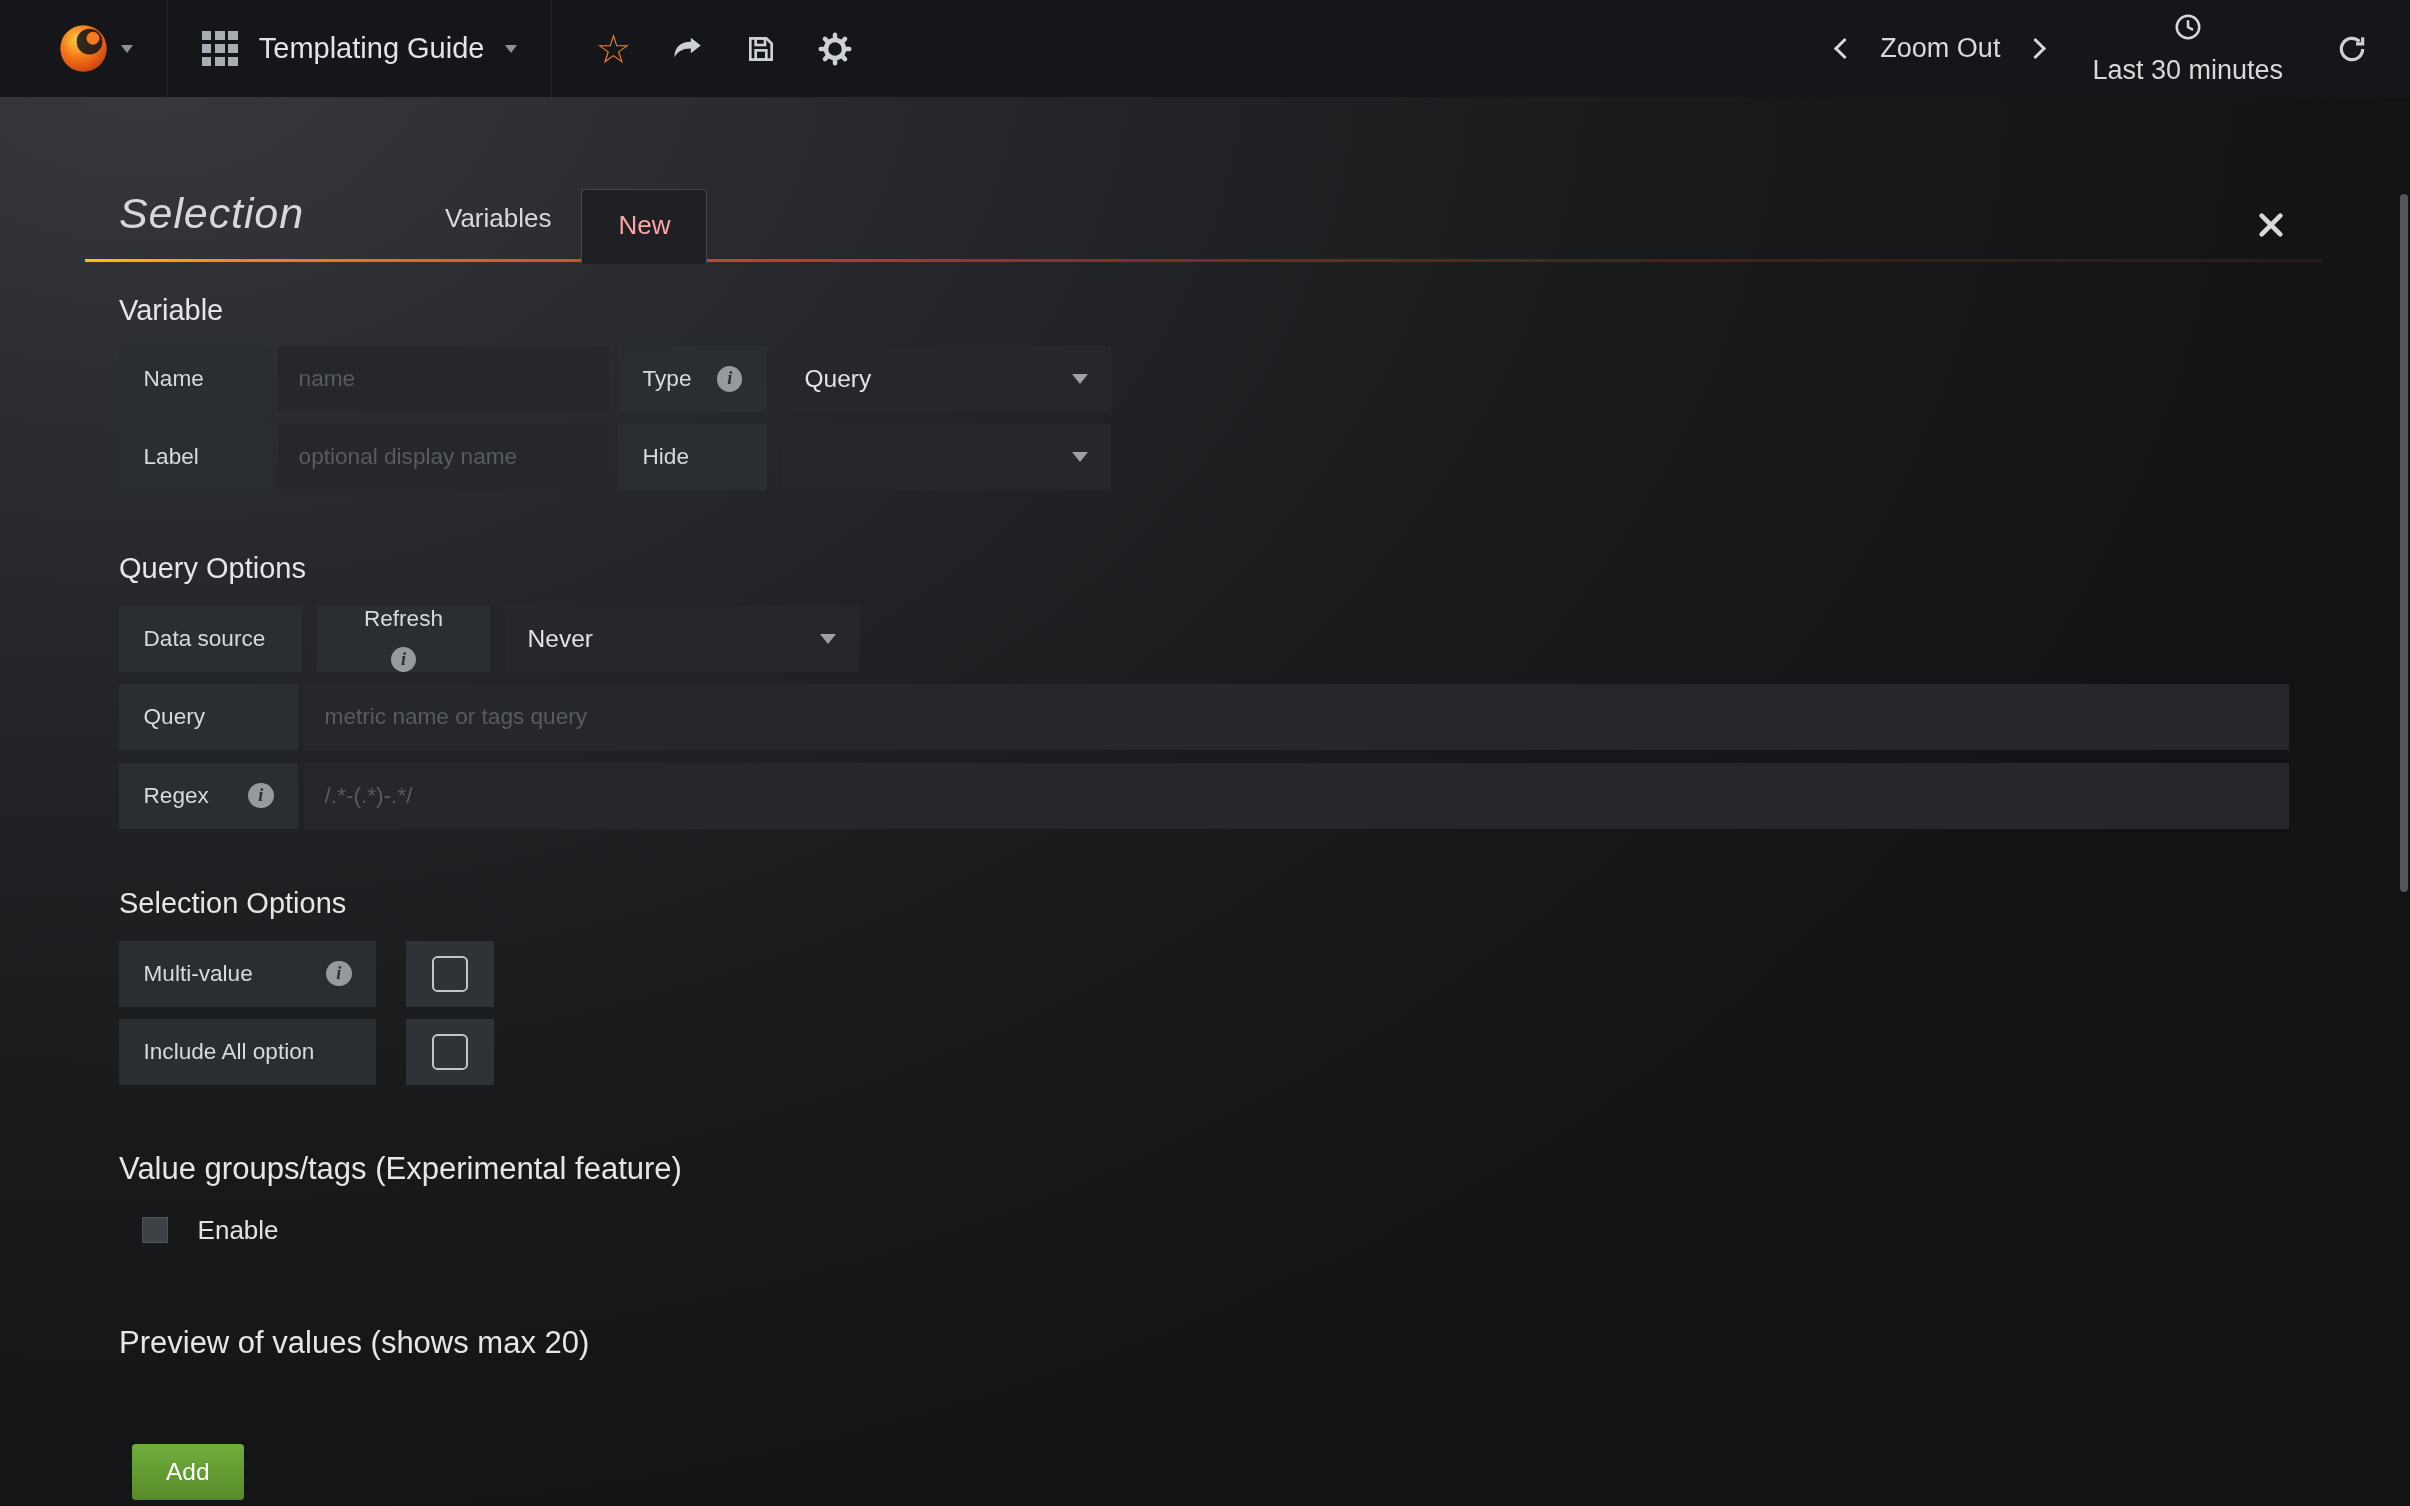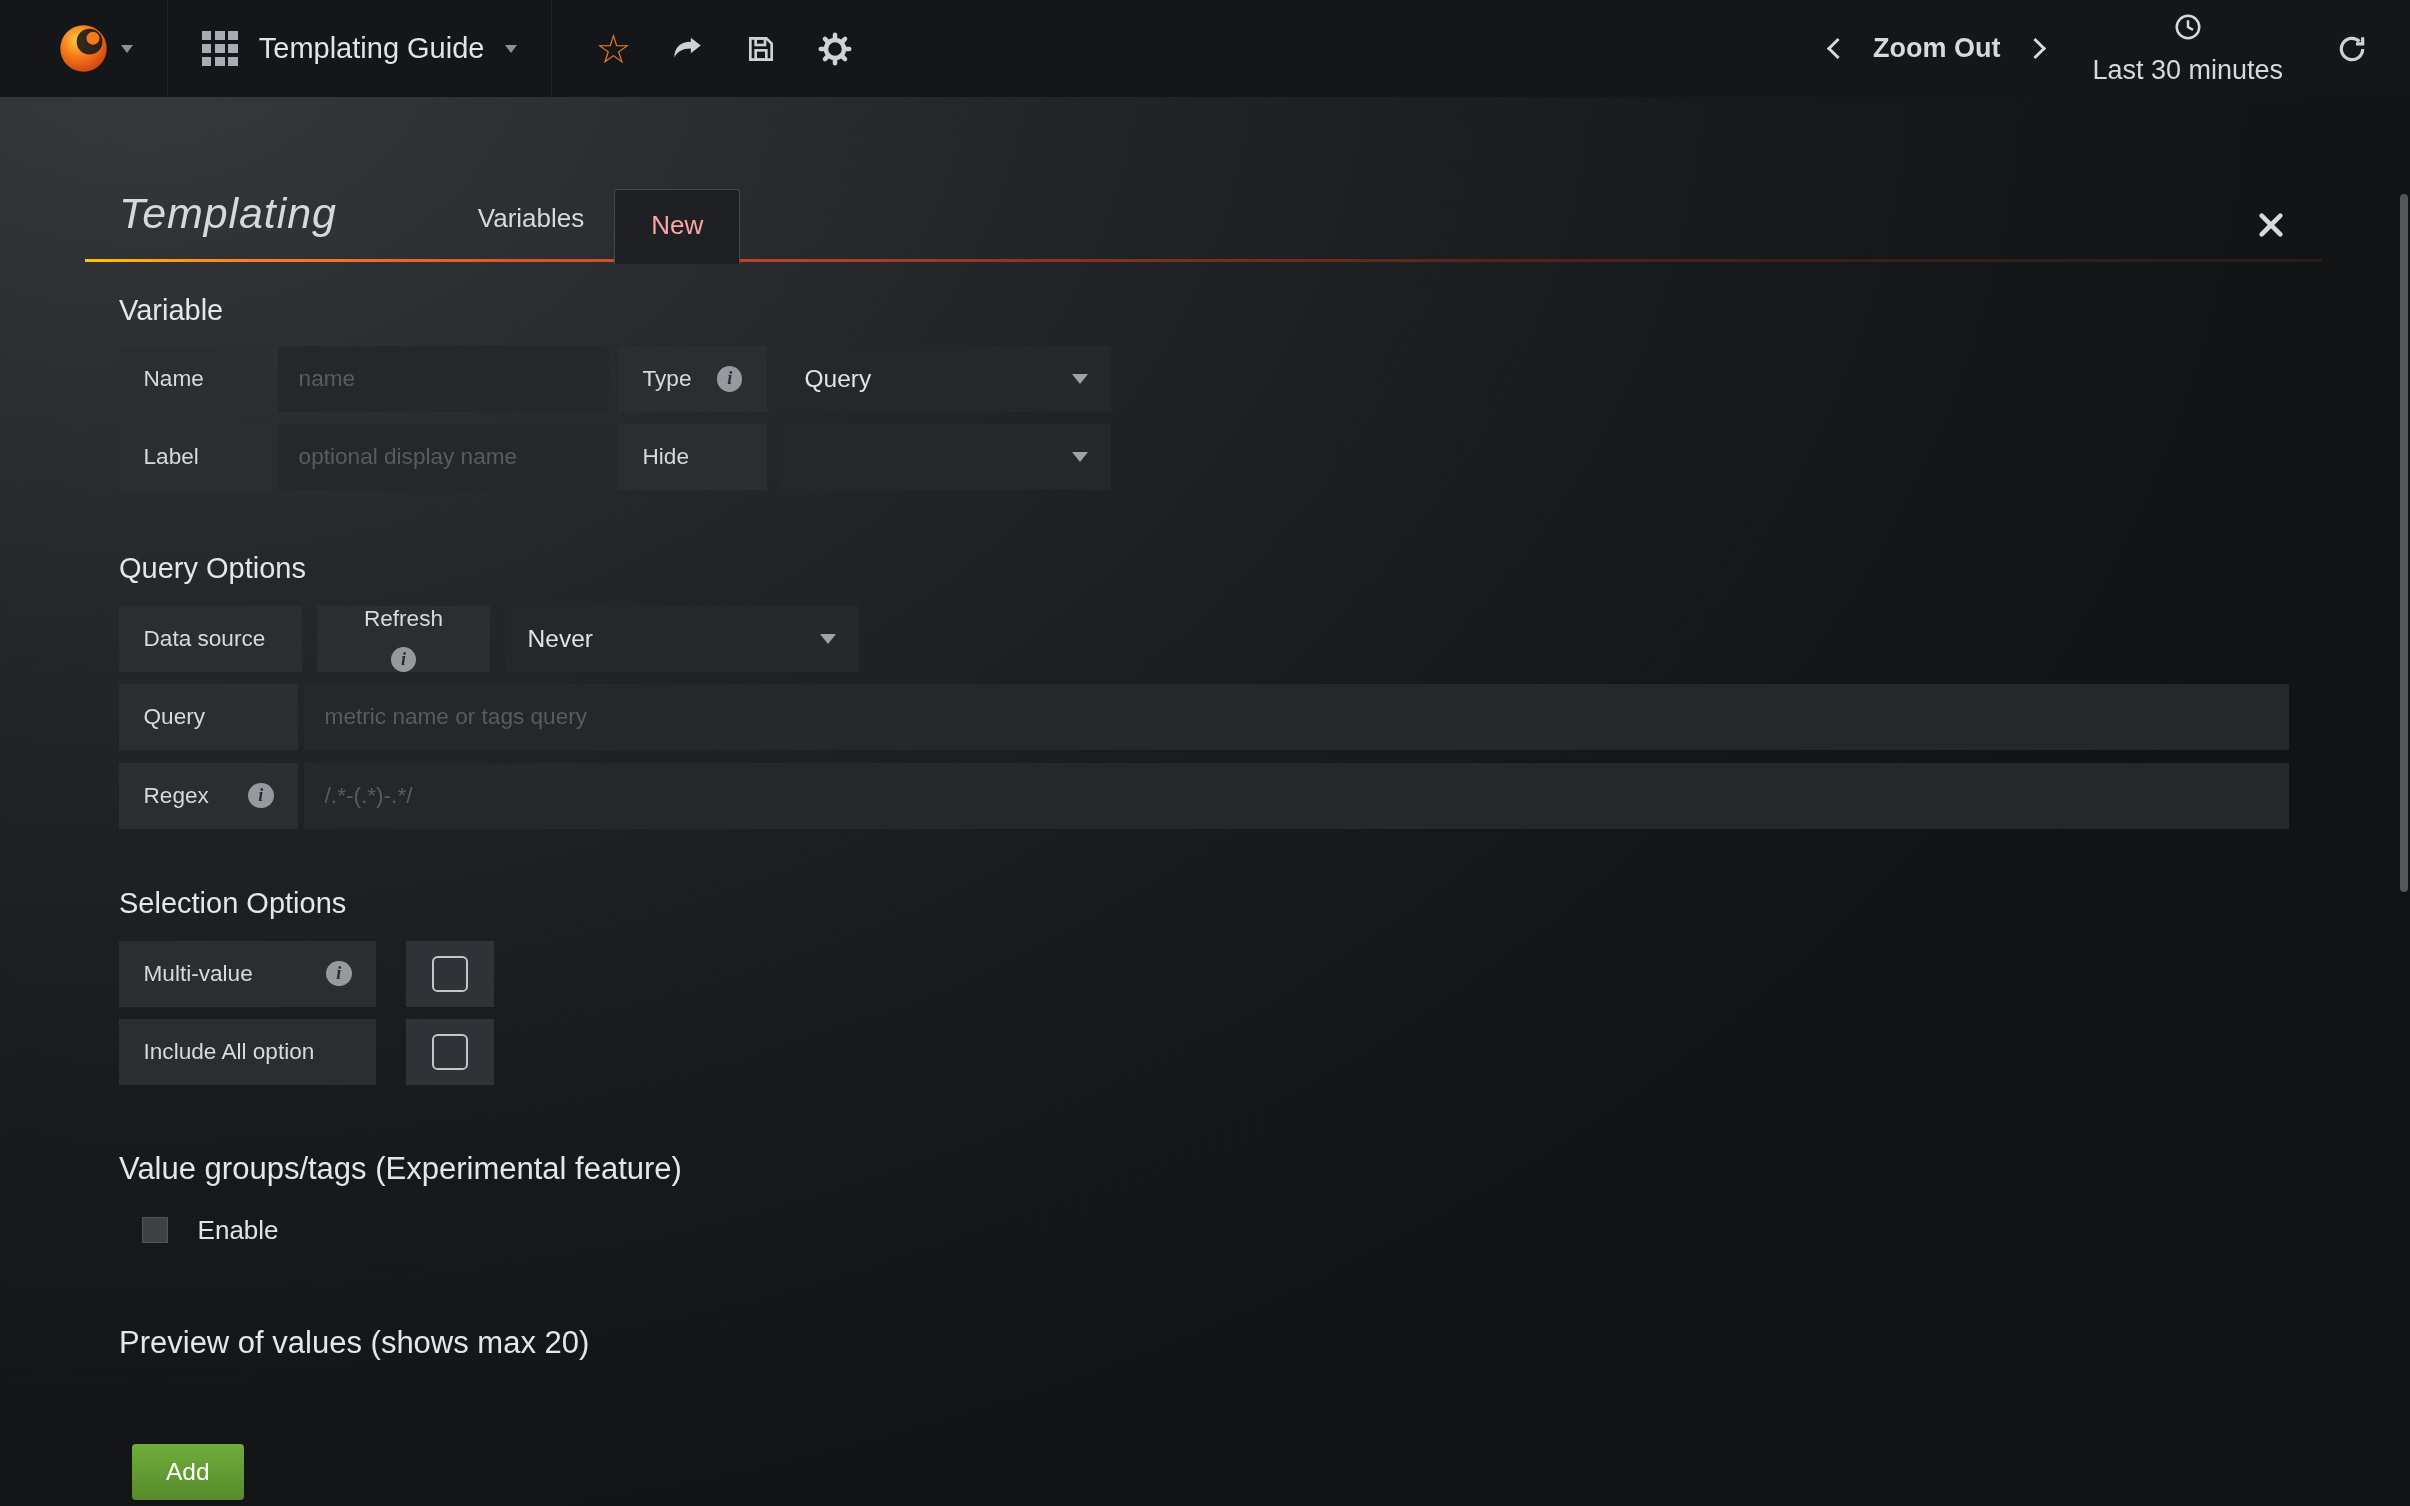--- a/index.html
+++ b/index.html
@@ -17,21 +17,21 @@
   .grid-icon { display:grid; grid-template-columns:repeat(3,9.4px); grid-template-rows:repeat(3,9.4px); gap:3.8px; }
   .grid-icon span { background:#a7adb3; }
   .dash-title { font-size:29px; color:#e2e4e6; }
   .nav-actions { display:flex; align-items:center; gap:40px; padding-left:43px; }
   .nav-icon { display:flex; align-items:center; justify-content:center; cursor:pointer; }
   .star-glyph { font-size:40px; color:#ed8128; line-height:1; }
   .nav-right { margin-left:auto; display:flex; align-items:center; padding-right:43px; font-size:27px; color:#d8d9da; }
   .chev { width:15px; height:15px; border-left:3.8px solid #d8d9da; border-bottom:3.8px solid #d8d9da; display:inline-block; }
   .chev-left  { transform:rotate(45deg); }
   .chev-right { transform:rotate(225deg); }
-  .zoom-label { margin:0 28px; cursor:pointer;font-weight:bold; }
+  .zoom-label { margin:0 28px; cursor:pointer; }
   .time-group { display:flex; align-items:center; gap:13px; margin-left:49px; cursor:pointer;flex-direction:column; }
   .refresh-wrap { margin-left:53px; }
 
   
   .dash { position:relative; height:1410px; padding:0 122px 0 119px;
           background:radial-gradient(ellipse 2260px 1601px at 6% -4%, #37393d 0%, #26272a 35%, #18191b 70%, #121314 100%); }
 
   .dash-header { height:165px; display:flex; align-items:flex-end; position:relative; }
   .dash-header::after { content:""; position:absolute; left:-34px; right:-33px; bottom:0; height:2.8px;
         background:linear-gradient(90deg,#ffc400 0%,#ff7e27 7%,#d9542b 20%,#8e3526 42%,#55251f 62%,#33201d 84%,#271c1b 100%); }
@@ -173,21 +173,21 @@
         <path d="M20 3.2v5h-5"></path>
       </svg>
     </span>
   </div>
 </div>
 
 <div class="dash">
 
   
   <div class="dash-header">
-    <div class="page-title">Templating</div>
+    <div class="page-title">Selection</div>
     <div class="tabs">
       <div class="tab">Variables</div>
       <div class="tab tab-active">New</div>
     </div>
     <span class="close-x">
       <svg width="28" height="28" viewBox="0 0 24 24" stroke="#d8d9da" stroke-width="4" stroke-linecap="round">
         <path d="M4 4 L20 20 M20 4 L4 20"></path>
       </svg>
     </span>
   </div>

